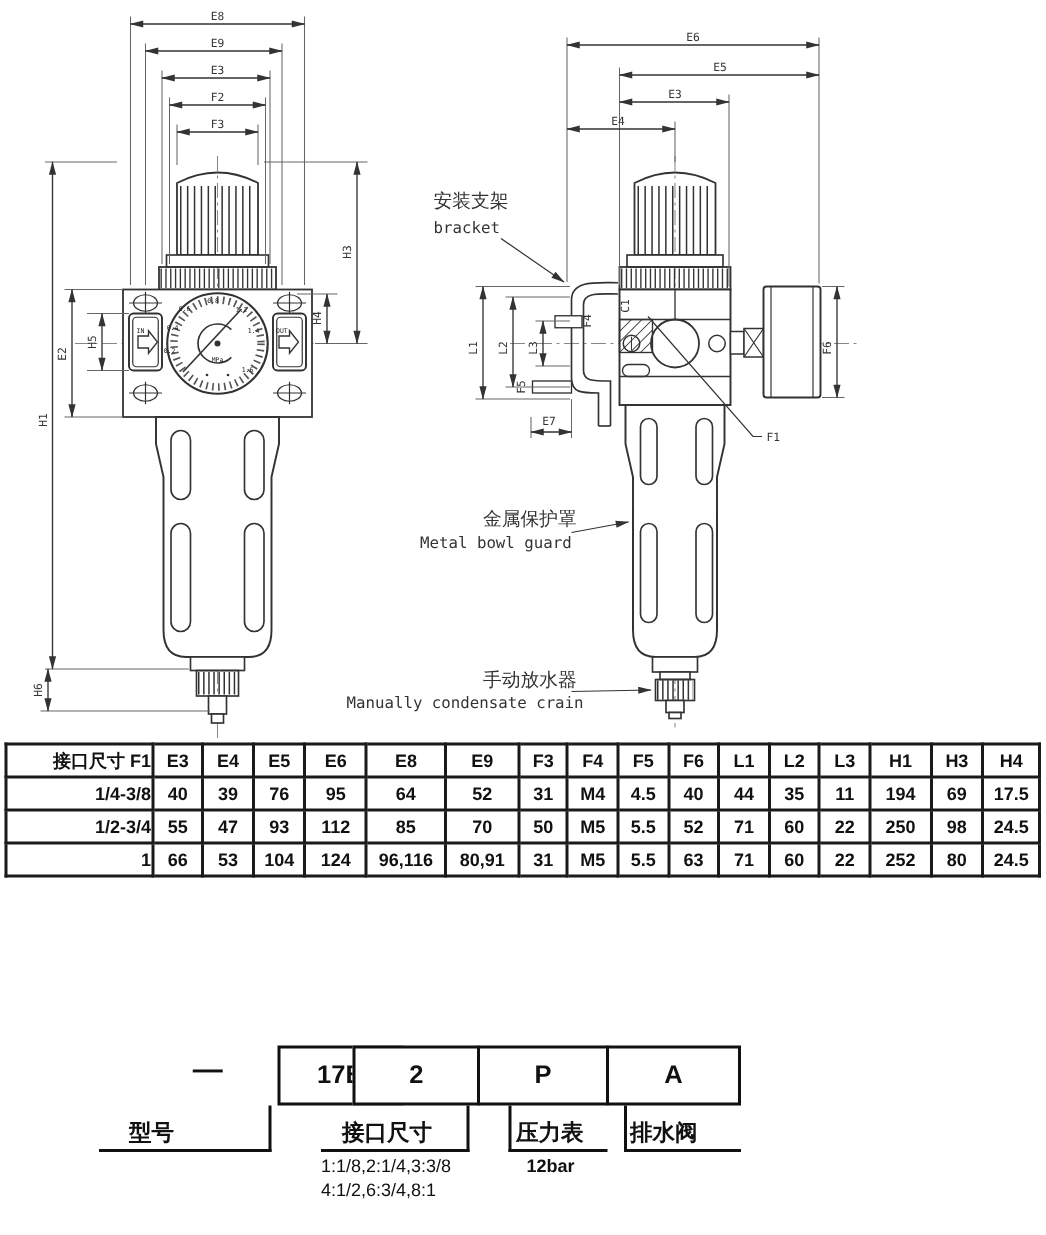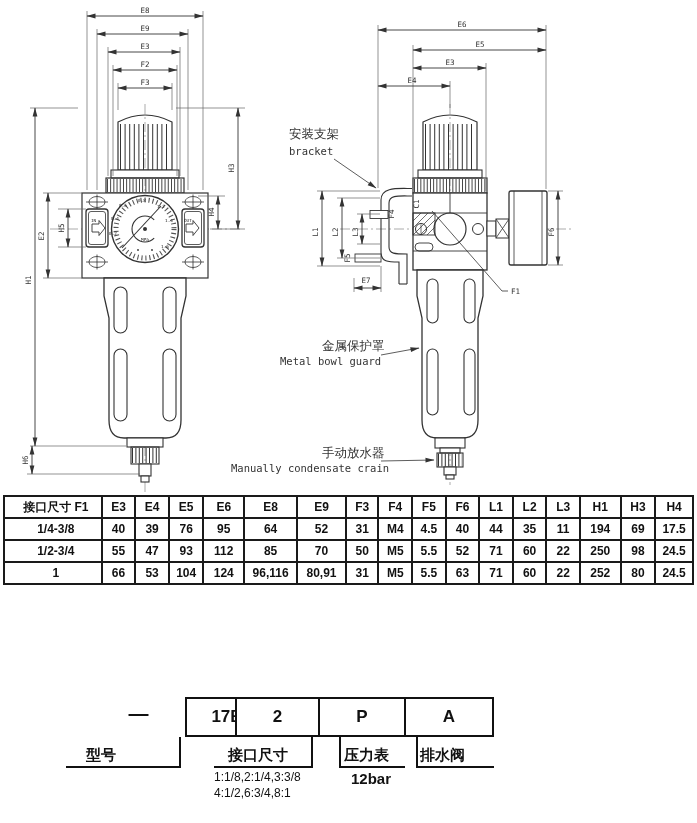--- a/index.html
+++ b/index.html
@@ -9,21 +9,21 @@
   .dim{font-size:7.5px;fill:#333;}
   .tiny{font-size:4.3px;fill:#222;}
   .co-zh{font-family:"Liberation Sans",sans-serif;font-size:12.5px;fill:#333;}
   .co-en{font-size:10.5px;fill:#333;}
 
   
   #dim-table{position:absolute;left:3px;top:495px;width:691px;border-collapse:collapse;
              table-layout:fixed;font:600 12px "Liberation Sans",sans-serif;color:#111;}
   #dim-table th,#dim-table td{border:2px solid #1a1a1a;text-align:center;padding:1px 0;height:18px;
              font-weight:600;overflow:hidden;white-space:nowrap;}
-  #dim-table th.c0,#dim-table td.c0{text-align:center;padding-left:6px;}
+  #dim-table th.c0,#dim-table td.c0{text-align:right;padding-left:6px;}
 
   
   #sel-title{position:absolute;left:28px;top:650px;font-size:17px;font-weight:bold;letter-spacing:.5px;}
   .sel-box{position:absolute;top:697px;height:36px;border:2px solid #111;background:#fff;
            display:flex;align-items:center;justify-content:center;font-size:17px;font-weight:bold;}
   #box-nt{left:48px;width:72px;}
   #box-17b{left:153px;width:80px;margin-left:32px;}
   #box-2{left:235px;width:81px;}
   #box-p{left:318px;width:84px;}
   #box-a{left:404px;width:86px;}
@@ -425,16 +425,16 @@
 <div class="ln" style="left:339px;top:737px;width:2px;height:31px;"></div>
 <div class="ln" style="left:339px;top:766px;width:66px;height:2px;"></div>
 <div class="ln" style="left:416px;top:737px;width:2px;height:31px;"></div>
 <div class="ln" style="left:416px;top:766px;width:78px;height:2px;"></div>
 
 <div class="sel-label" style="left:86px;top:746px;">型号</div>
 <div class="sel-label" style="left:228px;top:746px;">接口尺寸</div>
 <div class="sel-sub" style="left:214px;top:770px;">1:1/8,2:1/4,3:3/8</div>
 <div class="sel-sub" style="left:214px;top:786px;">4:1/2,6:3/4,8:1</div>
 <div class="sel-label" style="left:344px;top:746px;">压力表</div>
-<div class="sel-sub" style="left:351px;top:770px;font-weight:600;font-size:15px;">12bar</div>
+<div class="sel-sub" style="left:351px;top:770px;font-weight:600;font-size:12px;">12bar</div>
 <div class="sel-label" style="left:420px;top:746px;">排水阀</div>
 
 </div>
 
 </body></html>

